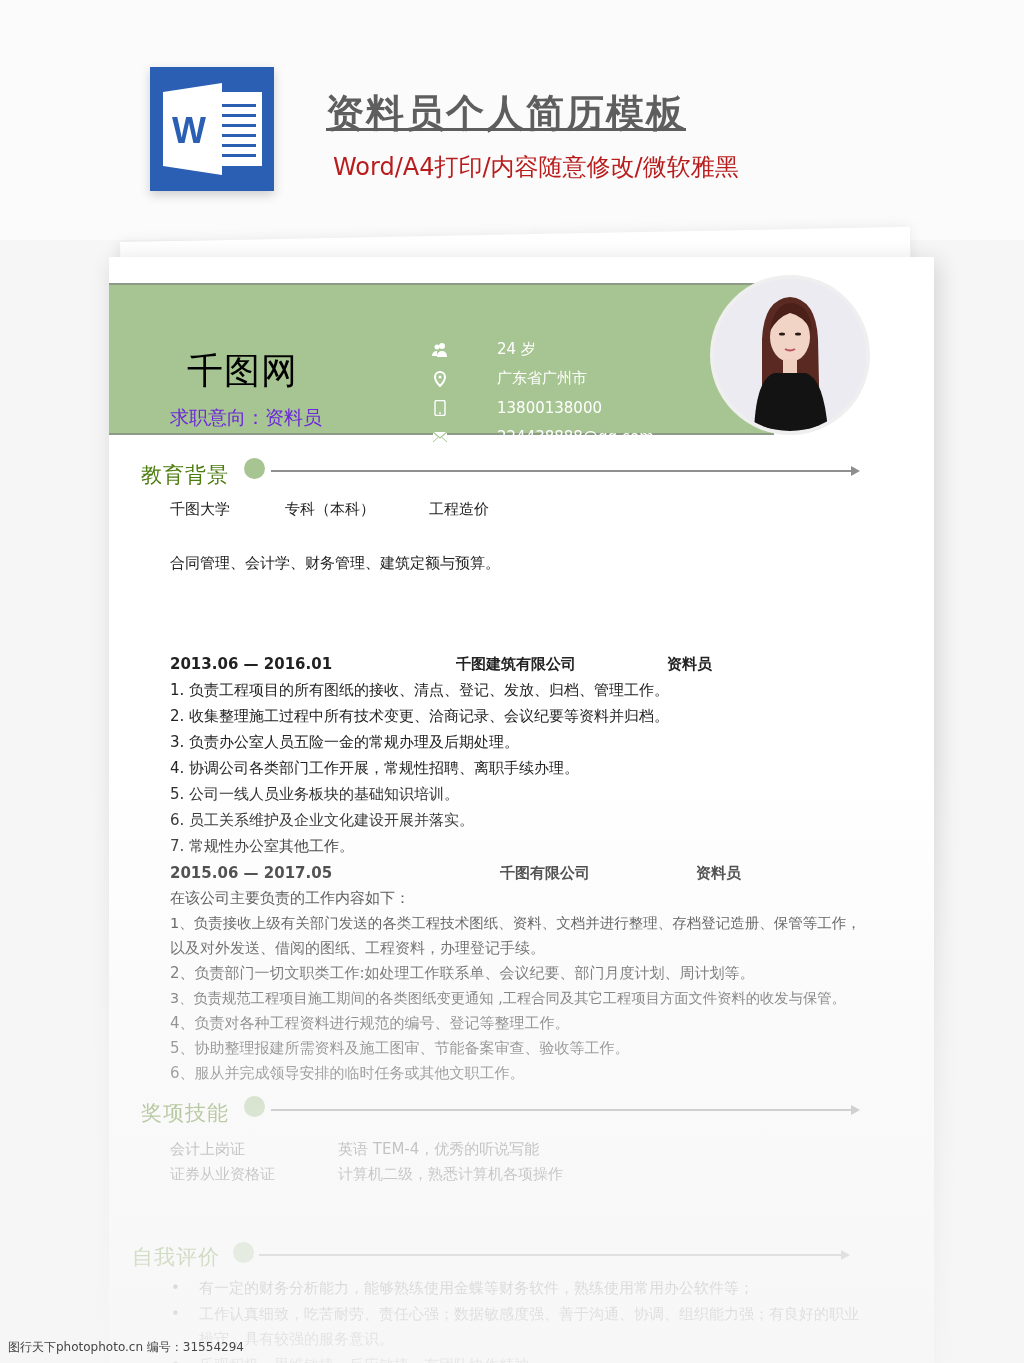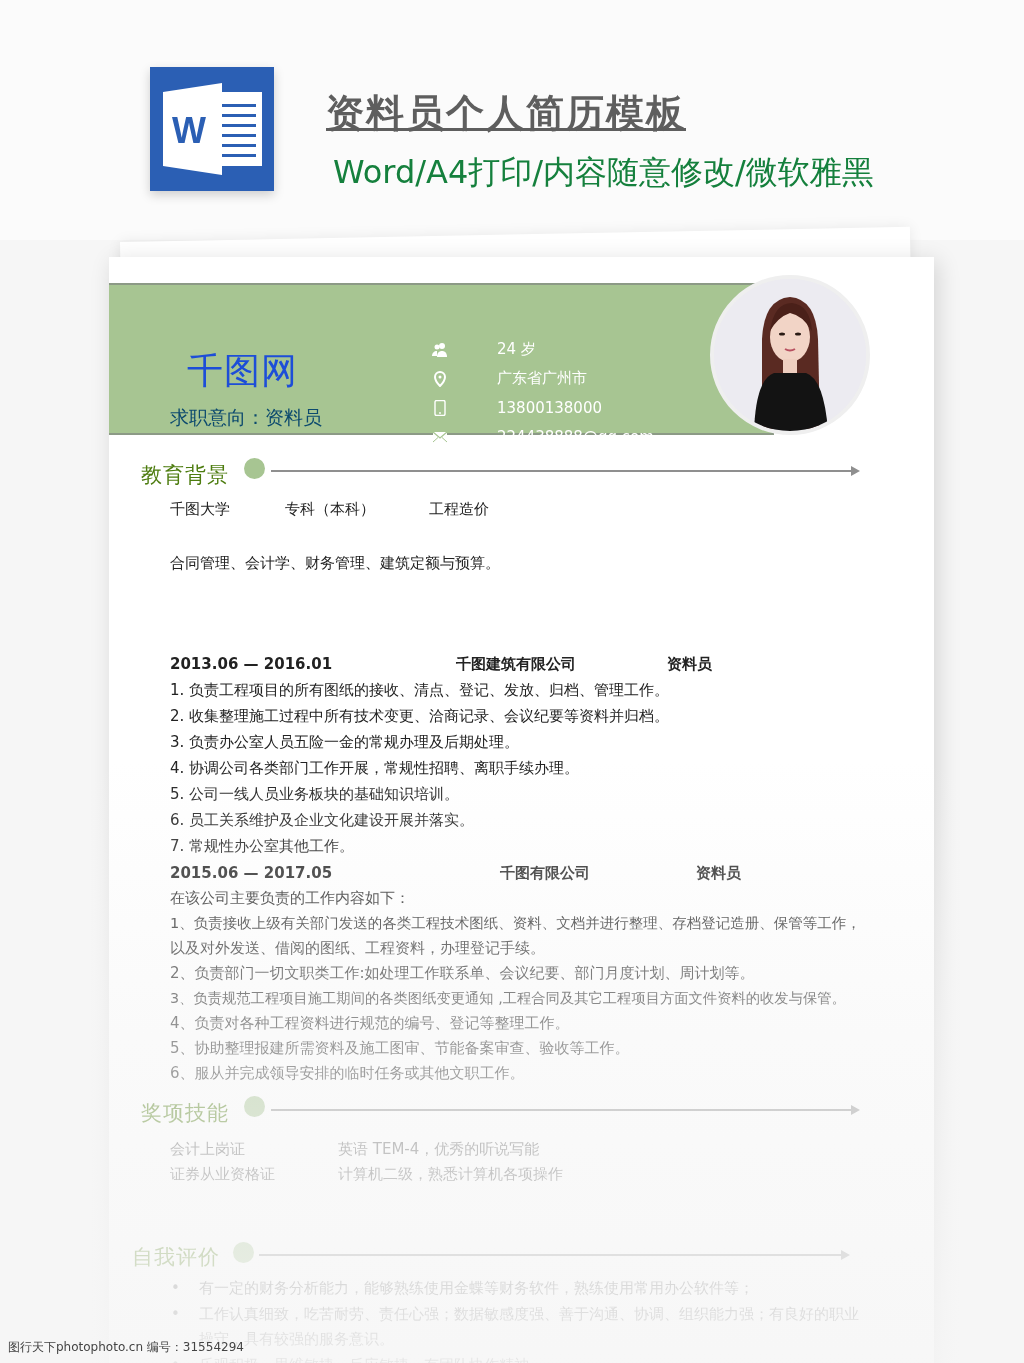--- a/index.html
+++ b/index.html
@@ -14,42 +14,42 @@
   .word-icon {
     position: absolute; left: 150px; top: 67px; width: 124px; height: 124px;
     background: #2b5fb4; box-shadow: 0 4px 10px rgba(0,0,0,0.18);
   }
   .word-icon svg { position: absolute; left: 0; top: 0; }
   .template-title {
     position: absolute; left: 326px; top: 88px; font-size: 38px; font-weight: bold;
     color: #5e5e5e; letter-spacing: 2px; text-decoration: underline;
   }
   .template-subtitle {
-    position: absolute; left: 333px; top: 151px; font-size: 32px; color: #15803d;
+    position: absolute; left: 333px; top: 151px; font-size: 24px; color: #b91c1c;
   }
 
   
   .back-sheet {
     position: absolute; left: 120px; top: 242px; width: 790px; height: 1200px;
     background: #ffffff; transform: rotate(-1.1deg); transform-origin: left top;
     box-shadow: 0 0 14px rgba(0,0,0,0.08);
   }
   .page {
     position: absolute; left: 109px; top: 257px; width: 825px; height: 1140px;
     background: #ffffff; box-shadow: 4px 4px 22px rgba(0,0,0,0.14);
   }
   .header-band {
     position: absolute; left: 0; top: 26px; width: 665px; height: 152px;
     background: #a7c592; border-top: 2px solid #8c9a86; border-bottom: 2px solid #8c9a86;
   }
   .name {
-    position: absolute; left: 78px; top: 62px; font-size: 36px; color: #1d4ed8; letter-spacing: 1px;
+    position: absolute; left: 78px; top: 62px; font-size: 36px; color: #000000; letter-spacing: 1px;
   }
   .job-intent {
-    position: absolute; left: 61px; top: 120px; font-size: 19px; color: #0c4a6e;
+    position: absolute; left: 61px; top: 120px; font-size: 19px; color: #6d28d9;
   }
   .contact-list { position: absolute; left: 323px; top: 50px; }
   .contact-row { display: flex; align-items: center; height: 29px; color: #ffffff; font-size: 15px; gap: 40px; }
   .contact-row .ic { width: 16px; height: 16px; margin-right: 9px; display: inline-flex; align-items: center; justify-content: center; }
   .photo-wrap {
     position: absolute; left: 601px; top: 18px; width: 160px; height: 160px; border-radius: 50%;
     background: #ecebf0; border: 4px solid #efefef; overflow: hidden;
   }
 
   .section-head { position: absolute; left: 0; height: 34px; width: 825px; }

